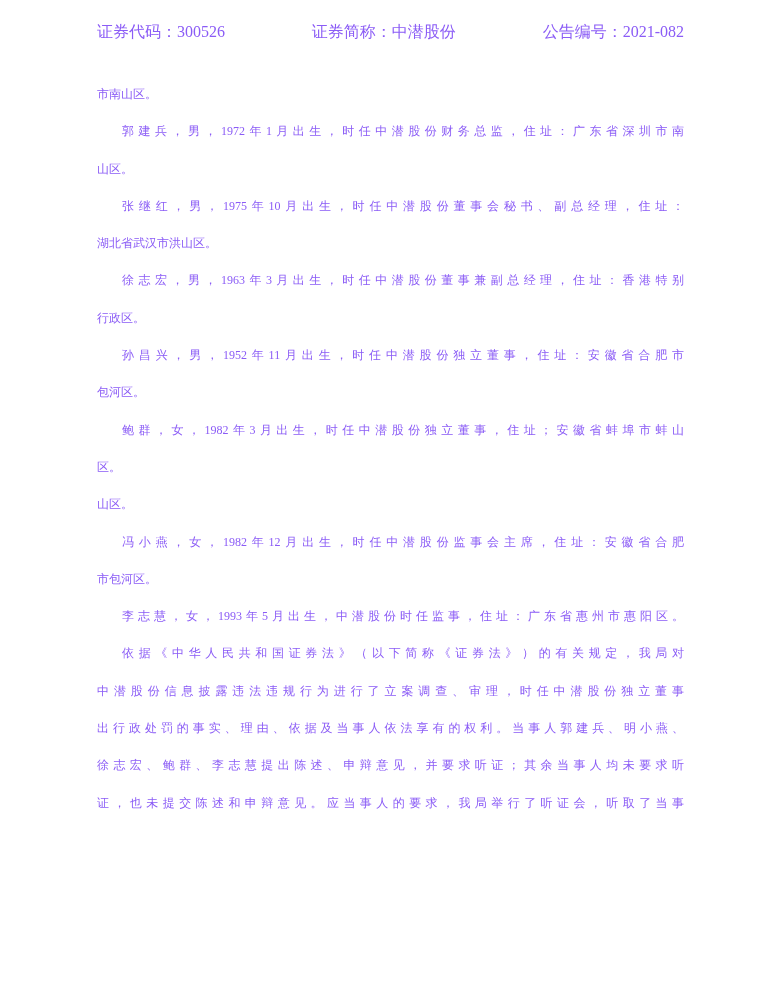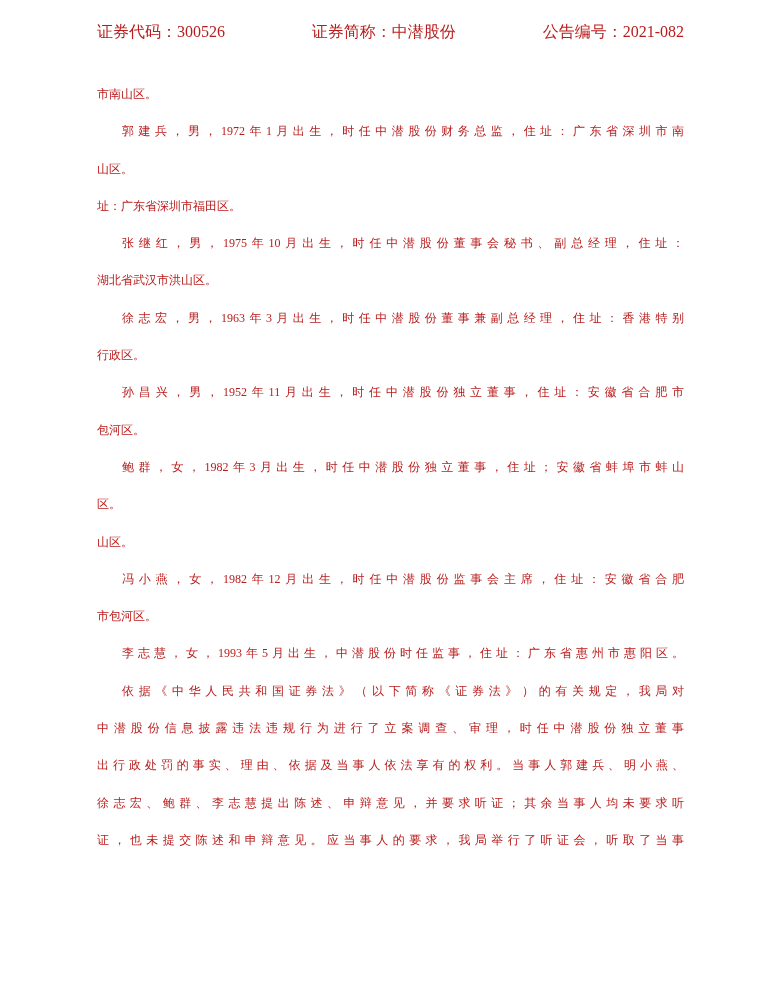--- a/index.html
+++ b/index.html
@@ -5,21 +5,21 @@
   html, body {
     margin: 0;
     padding: 0;
     background: #ffffff;
   }
   .page {
     position: relative;
     width: 783px;
     height: 985px;
     background: #ffffff;
-    color: #b91c1c;
+    color: #8b5cf6;
     font-family: "Liberation Serif", "DejaVu Serif", serif;
     overflow: hidden;
   }
   .doc-header {
     position: absolute;
     left: 97px;
     top: 22px;
     width: 587px;
     display: flex;
     justify-content: space-between;
@@ -54,21 +54,20 @@
 <div class="page">
   <div class="doc-header">
     <span>证券代码：300526</span>
     <span>证券简称：中潜股份</span>
     <span>公告编号：2021-082</span>
   </div>
   <div class="doc-body" id="doc-body">
       <div class="line">市南山区。</div>
       <div class="line indent fill">郭建兵，男，1972年1月出生，时任中潜股份财务总监，住址：广东省深圳市南</div>
       <div class="line">山区。</div>
-      <div class="line">址：广东省深圳市福田区。</div>
       <div class="line indent fill">张继红，男，1975年10月出生，时任中潜股份董事会秘书、副总经理，住址：</div>
       <div class="line">湖北省武汉市洪山区。</div>
       <div class="line indent fill">徐志宏，男，1963年3月出生，时任中潜股份董事兼副总经理，住址：香港特别</div>
       <div class="line">行政区。</div>
       <div class="line indent fill">孙昌兴，男，1952年11月出生，时任中潜股份独立董事，住址：安徽省合肥市</div>
       <div class="line">包河区。</div>
       <div class="line indent fill">鲍群，女，1982年3月出生，时任中潜股份独立董事，住址；安徽省蚌埠市蚌山</div>
       <div class="line">区。</div>
       <div class="line">山区。</div>
       <div class="line indent fill">冯小燕，女，1982年12月出生，时任中潜股份监事会主席，住址：安徽省合肥</div>

